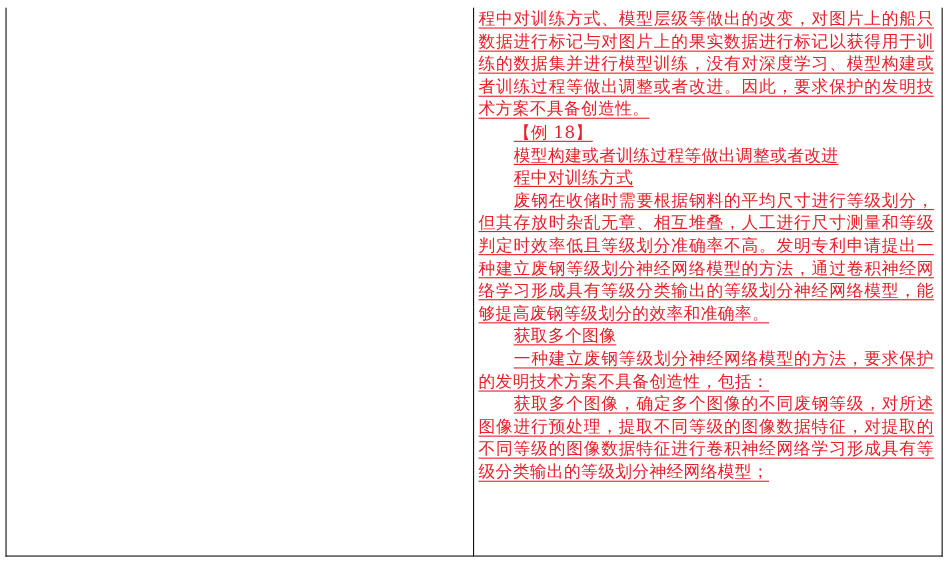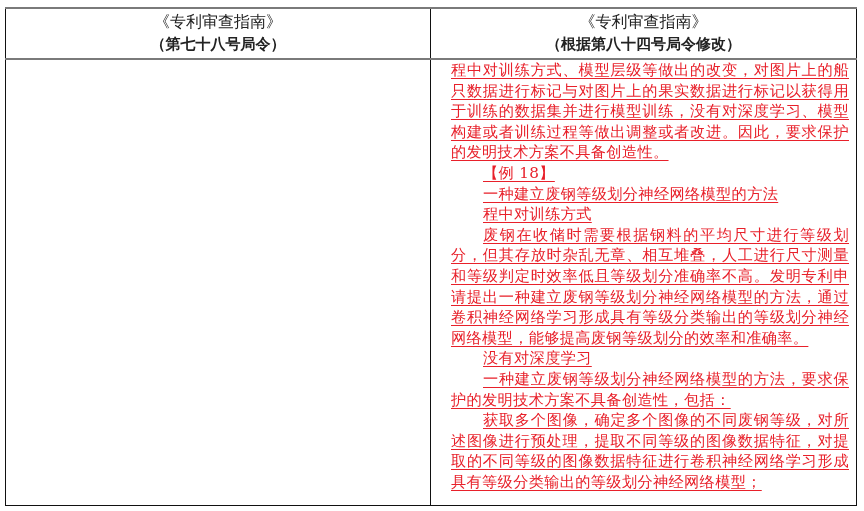--- a/index.html
+++ b/index.html
@@ -41,21 +41,20 @@
     .col-left {
       width: 424px;
       border-left: 1.5px solid #111;
       border-right: 1.5px solid #111;
     }
     .col-right {
       border-right: 1.5px solid #111;
     }
     .body-row td {
       border-bottom: 1.5px solid #111;
-      padding-left: 16px;
     }
     .hdr-title {
       display: block;
       font-weight: normal;
       font-size: 16px;
     }
     .hdr-sub {
       display: block;
       font-size: 15px;
     }
@@ -81,39 +80,29 @@
     }
     .left-empty {
       background: #fff;
     }
   </style>
 </head>
 <body>
 
 <table class="doc-table">
   <tbody>
-      <tr class="hdr-row">
-    <th class="col-left">
-      <span class="hdr-title">《专利审查指南》</span>
-      <span class="hdr-sub">（第七十八号局令）</span>
-    </th>
-    <th class="col-right">
-      <span class="hdr-title">《专利审查指南》</span>
-      <span class="hdr-sub">（根据第八十四号局令修改）</span>
-    </th>
-  </tr>
   <tr class="body-row">
     <td class="col-left left-empty"></td>
     <td class="col-right">
       <div class="content">
         <p><span>程中对训练方式、模型层级等做出的改变，对图片上的船只数据进行标记与对图片上的果实数据进行标记以获得用于训练的数据集并进行模型训练，没有对深度学习、模型构建或者训练过程等做出调整或者改进。因此，要求保护的发明技术方案不具备创造性。</span></p>
         <p class="indent"><span>【例 18】</span></p>
-        <p class="indent"><span>一种建立废钢等级划分神经网络模型的方法</span></p>
+        <p class="indent"><span>模型构建或者训练过程等做出调整或者改进</span></p>
         <p class="indent"><span>程中对训练方式</span></p>
         <p class="indent"><span>废钢在收储时需要根据钢料的平均尺寸进行等级划分，但其存放时杂乱无章、相互堆叠，人工进行尺寸测量和等级判定时效率低且等级划分准确率不高。发明专利申请提出一种建立废钢等级划分神经网络模型的方法，通过卷积神经网络学习形成具有等级分类输出的等级划分神经网络模型，能够提高废钢等级划分的效率和准确率。</span></p>
-        <p class="indent"><span>没有对深度学习</span></p>
+        <p class="indent"><span>获取多个图像</span></p>
         <p class="indent"><span>一种建立废钢等级划分神经网络模型的方法，要求保护的发明技术方案不具备创造性，包括：</span></p>
         <p class="indent"><span>获取多个图像，确定多个图像的不同废钢等级，对所述图像进行预处理，提取不同等级的图像数据特征，对提取的不同等级的图像数据特征进行卷积神经网络学习形成具有等级分类输出的等级划分神经网络模型；</span></p>
       </div>
     </td>
   </tr>
 </tbody>
   </table>
 
 </body></html>

